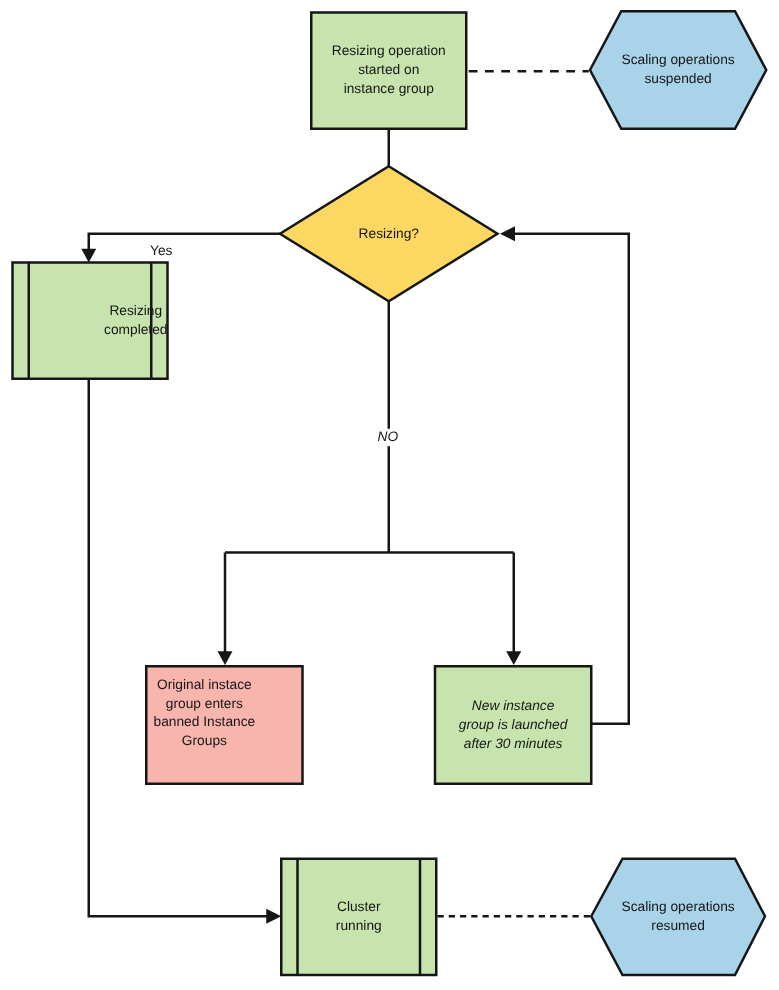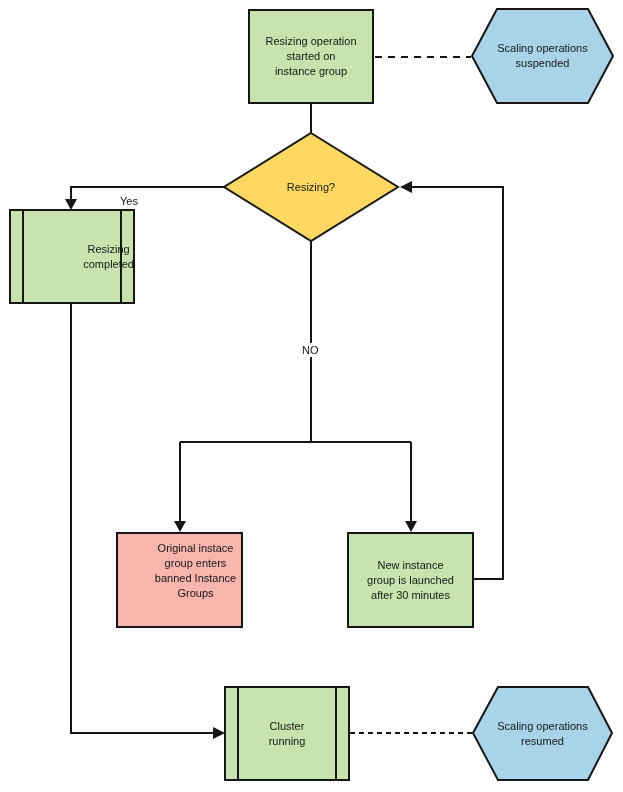--- a/index.html
+++ b/index.html
@@ -13,26 +13,26 @@
   .bar{stroke:#161616;stroke-width:2;}
   .arrow{fill:#161616;stroke:none;}
   .node-label{position:absolute;display:flex;align-items:center;justify-content:center;
     text-align:center;font-size:11px;line-height:15px;color:#161616;white-space:pre-line;}
   .edge-label{position:absolute;background:#ffffff;font-size:11px;line-height:14px;
     color:#161616;padding:0 3px;}
   #lbl-resize-start{left:249px;top:10px;width:124px;height:93px;}
   #lbl-scaling-suspended{left:472px;top:9px;width:141px;height:94px;}
   #lbl-completed{left:224px;top:133px;width:174px;height:108px;}
   #lbl-resizing-completed{left:10px;top:210px;width:124px;height:93px;justify-content:flex-end;}
-  #lbl-banned{left:133px;top:533px;width:125px;height:76px;}
-  #lbl-new-group{left:348px;top:533px;width:125px;height:94px;}
+  #lbl-banned{left:101px;top:533px;width:125px;height:76px;}
+  #lbl-new-group{left:348px;top:533px;width:125px;height:94px;font-style:italic;}
   #lbl-cluster{left:225px;top:687px;width:124px;height:93px;text-align:center;}
   #lbl-scaling-resumed{left:473px;top:687px;width:139px;height:93px;}
   #lbl-yes{left:117px;top:178px;margin-top:16px;}
-  #lbl-no{left:299px;top:343px;}
+  #lbl-no{left:299px;top:343px;font-style:italic;}
 </style>
 </head>
 <body>
 
 <div id="canvas">
 
   <svg id="wires" width="623" height="792" viewBox="0 0 623 792">
 
     <line class="conn" x1="311" y1="103" x2="311" y2="135"></line>
     <line class="conn dashed" x1="375" y1="57" x2="471" y2="57"></line>

